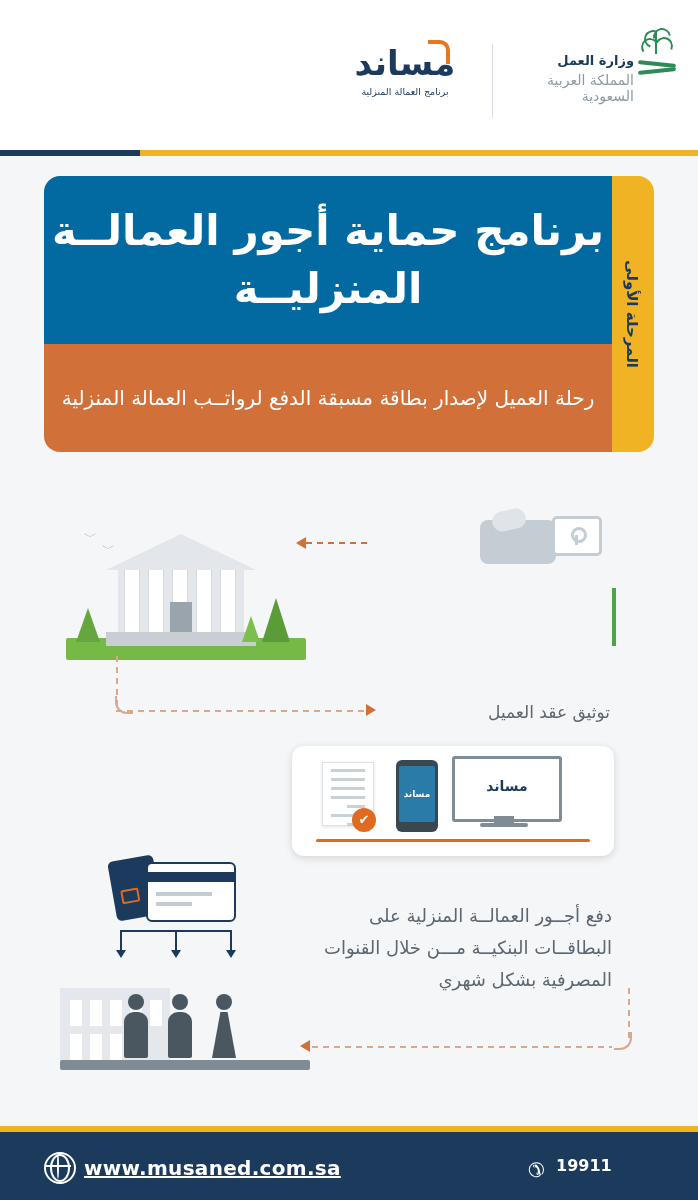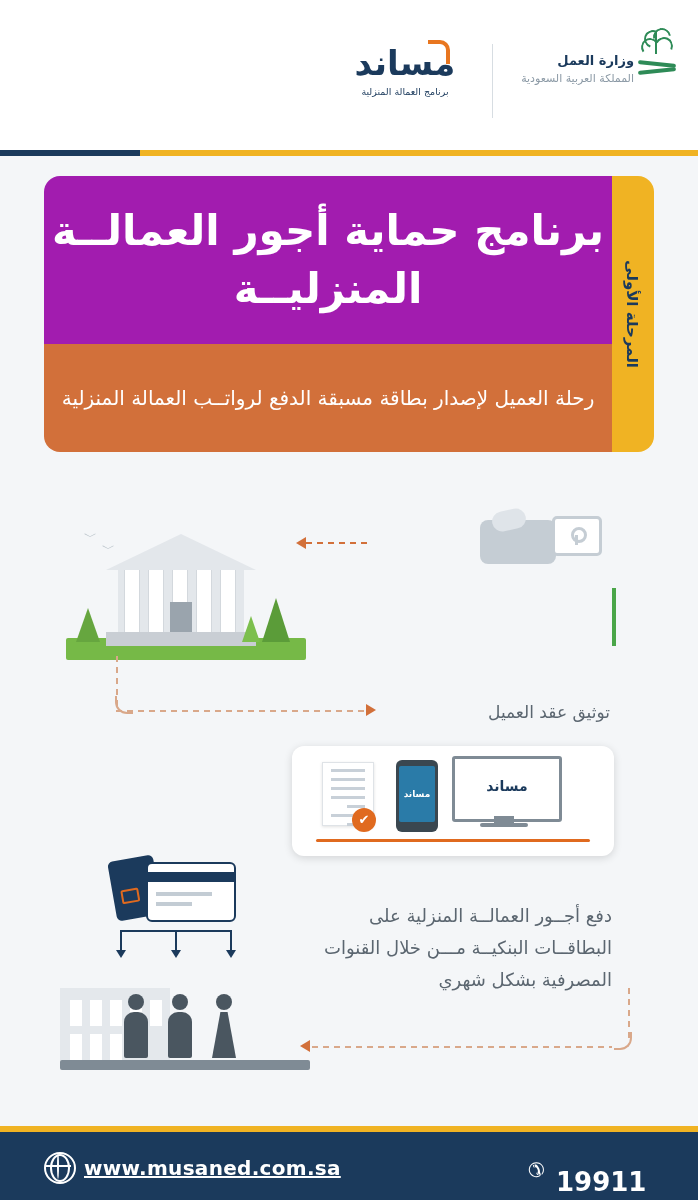--- a/index.html
+++ b/index.html
@@ -24,21 +24,21 @@
     position:absolute;top:40px;left:428px;width:18px;height:20px;
     border:4px solid #e8761f;border-bottom:none;border-left:none;
     border-top-right-radius:10px;
   }
   .divider-v{
     position:absolute;top:44px;left:492px;width:1px;height:74px;background:#d7dde2;
   }
   .ministry{position:absolute;top:52px;left:516px;width:118px;direction:rtl;}
   .ministry .l1{font-size:13px;color:#1b3a5c;font-weight:bold;line-height:17px;}
   .ministry .l2{font-size:13px;color:#1b3a5c;font-weight:bold;line-height:17px;}
-  .ministry .l3{font-size:11px;color:#8c9aa6;margin-top:3px;letter-spacing:1px;}
+  .ministry .l3{font-size:14px;color:#8c9aa6;margin-top:3px;letter-spacing:1px;}
   .ministry-emblem{
     position:absolute;top:30px;left:636px;width:40px;height:54px;
   }
   .palm{
     position:absolute;left:12px;top:0;width:16px;height:30px;
   }
   .palm:before{
     content:"";position:absolute;left:7px;top:2px;width:2px;height:22px;background:#2e8b57;
   }
   .frond{position:absolute;width:14px;height:14px;border:2px solid #2e8b57;border-radius:50%;
@@ -59,21 +59,21 @@
   .side-tab{
     position:absolute;top:0;left:566px;width:44px;height:276px;background:#f0b323;
     border-top-right-radius:16px;border-bottom-right-radius:16px;
   }
   .side-tab span{
     position:absolute;top:50%;left:50%;
     transform:translate(-50%,-50%) rotate(90deg);
     white-space:nowrap;color:#1b3a5c;font-size:15px;font-weight:bold;
   }
   .title-blue{
-    position:absolute;top:0;left:0;width:568px;height:168px;background:#a21caf;
+    position:absolute;top:0;left:0;width:568px;height:168px;background:#0369a1;
     border-top-left-radius:16px;border-top-right-radius:0;
     display:flex;align-items:center;justify-content:center;
   }
   .title-blue .t{
     color:#ffffff;font-size:42px;font-weight:bold;line-height:58px;text-align:center;direction:rtl;
   }
   .title-orange{
     position:absolute;top:168px;left:0;width:568px;height:108px;background:#d2703a;
     border-bottom-left-radius:16px;
     display:flex;align-items:center;justify-content:center;
@@ -197,21 +197,21 @@
   
   .footer{position:absolute;top:1132px;left:0;width:698px;height:68px;background:#1b3a5c;}
   .footer .accent{position:absolute;top:-6px;left:0;width:698px;height:6px;background:#f0b323;}
   .globe{position:absolute;top:20px;left:44px;width:28px;height:28px;border:2px solid #ffffff;border-radius:50%;}
   .globe:before{content:"";position:absolute;top:11px;left:-1px;width:26px;height:2px;background:#fff;}
   .globe:after{content:"";position:absolute;top:-1px;left:11px;width:2px;height:26px;background:#fff;border-radius:50%;
     box-shadow:none;}
   .globe .mer{position:absolute;top:0px;left:4px;width:16px;height:24px;border:2px solid #fff;border-radius:50%;}
   .site{position:absolute;top:24px;left:84px;color:#ffffff;font-size:20px;font-weight:bold;letter-spacing:.3px;direction:ltr;}
   .phone-ico{position:absolute;top:26px;left:528px;color:#ffffff;font-size:20px;transform:scaleX(-1);}
-  .tel{position:absolute;top:35px;left:556px;color:#ffffff;font-size:26px;font-weight:bold;direction:ltr;}
+  .tel{position:absolute;top:24px;left:556px;color:#ffffff;font-size:16px;font-weight:bold;direction:ltr;}
 </style>
 </head>
 <body>
 
 <div class="page">
 
   <div class="header">
     <div class="logo-musaned">
       <div class="word">مساند</div>
       <div class="sub">برنامج العمالة المنزلية</div>

